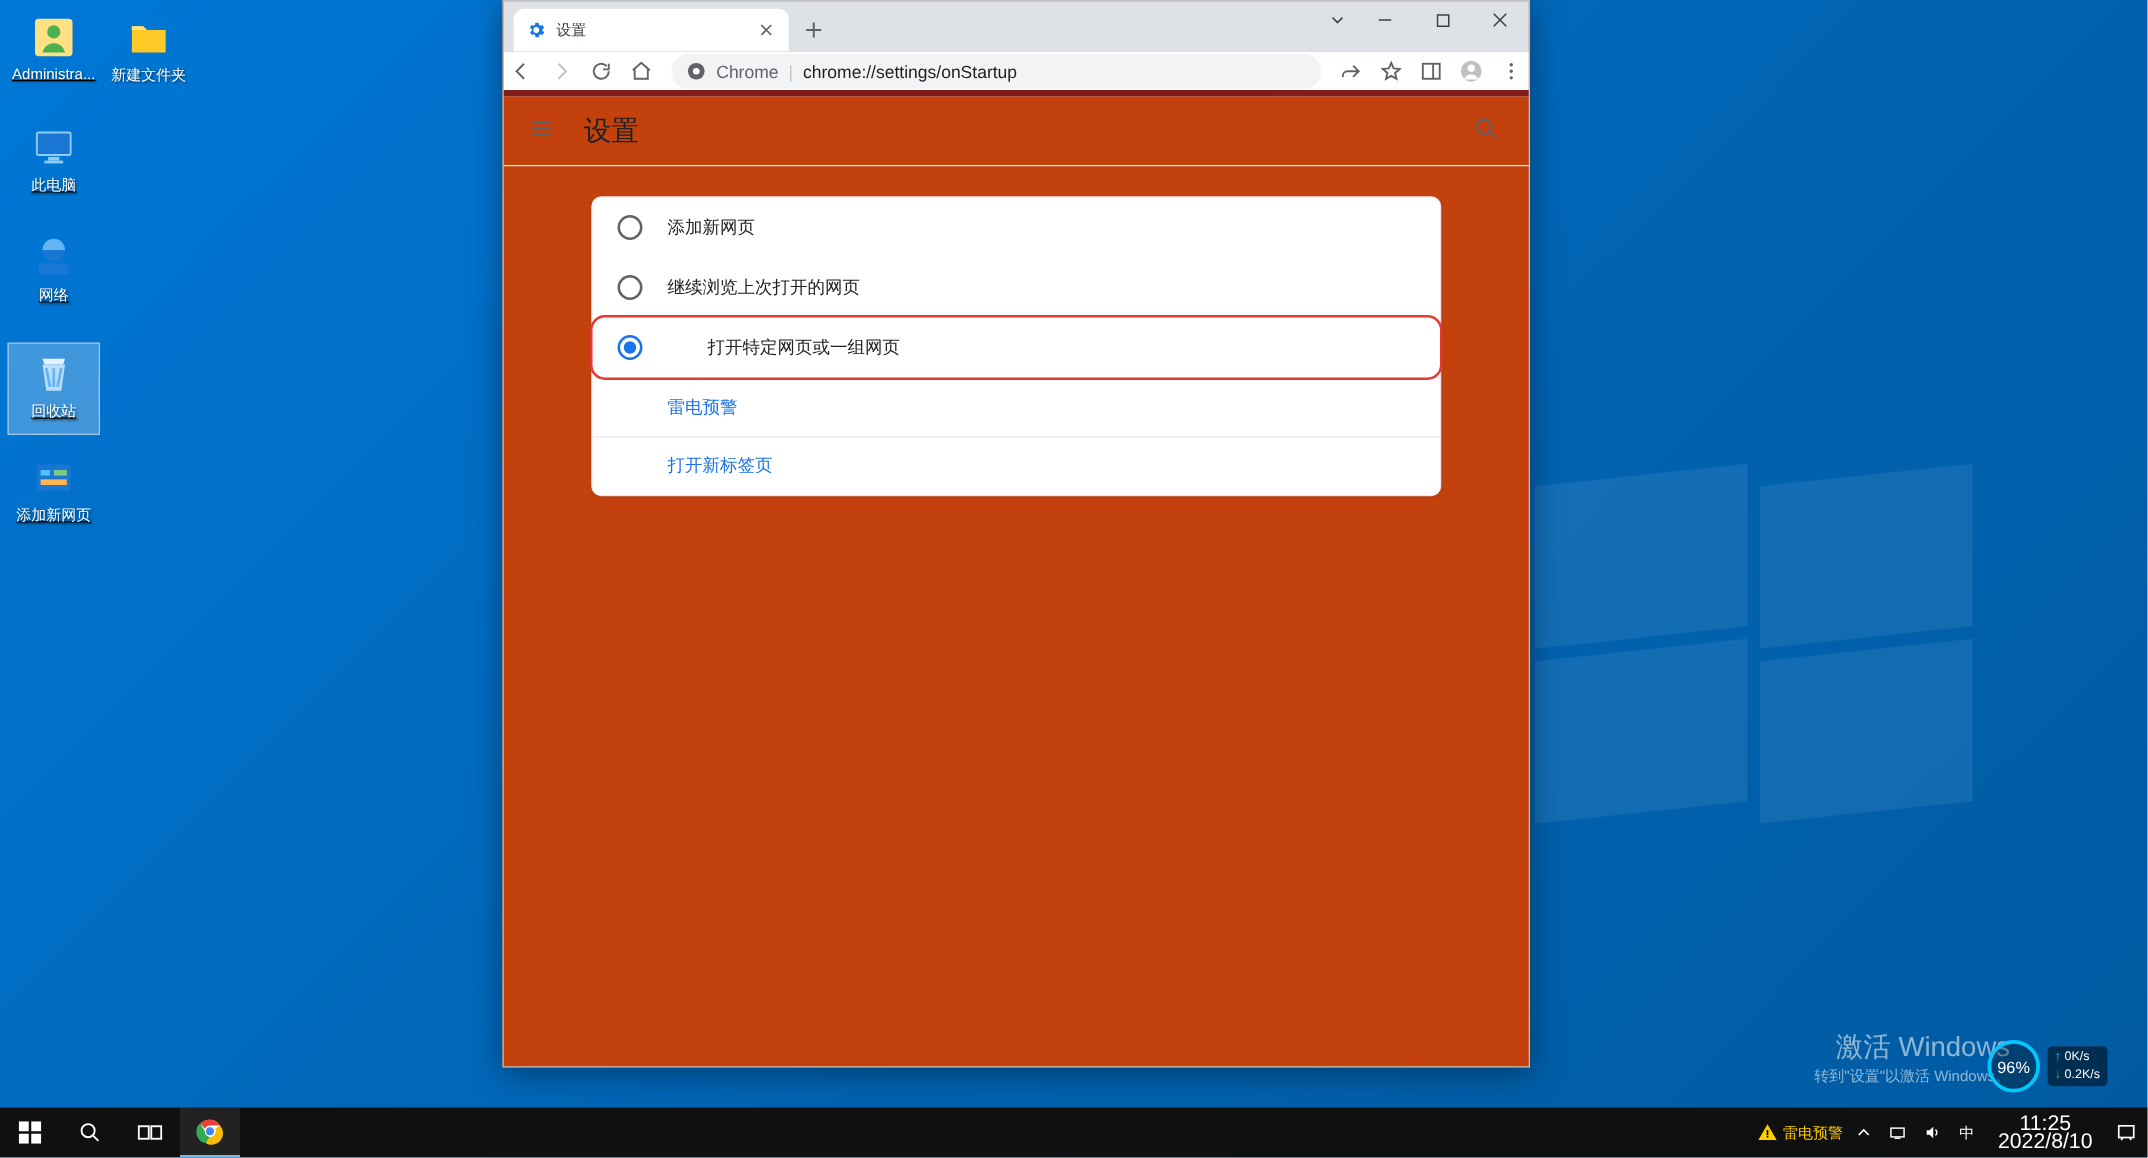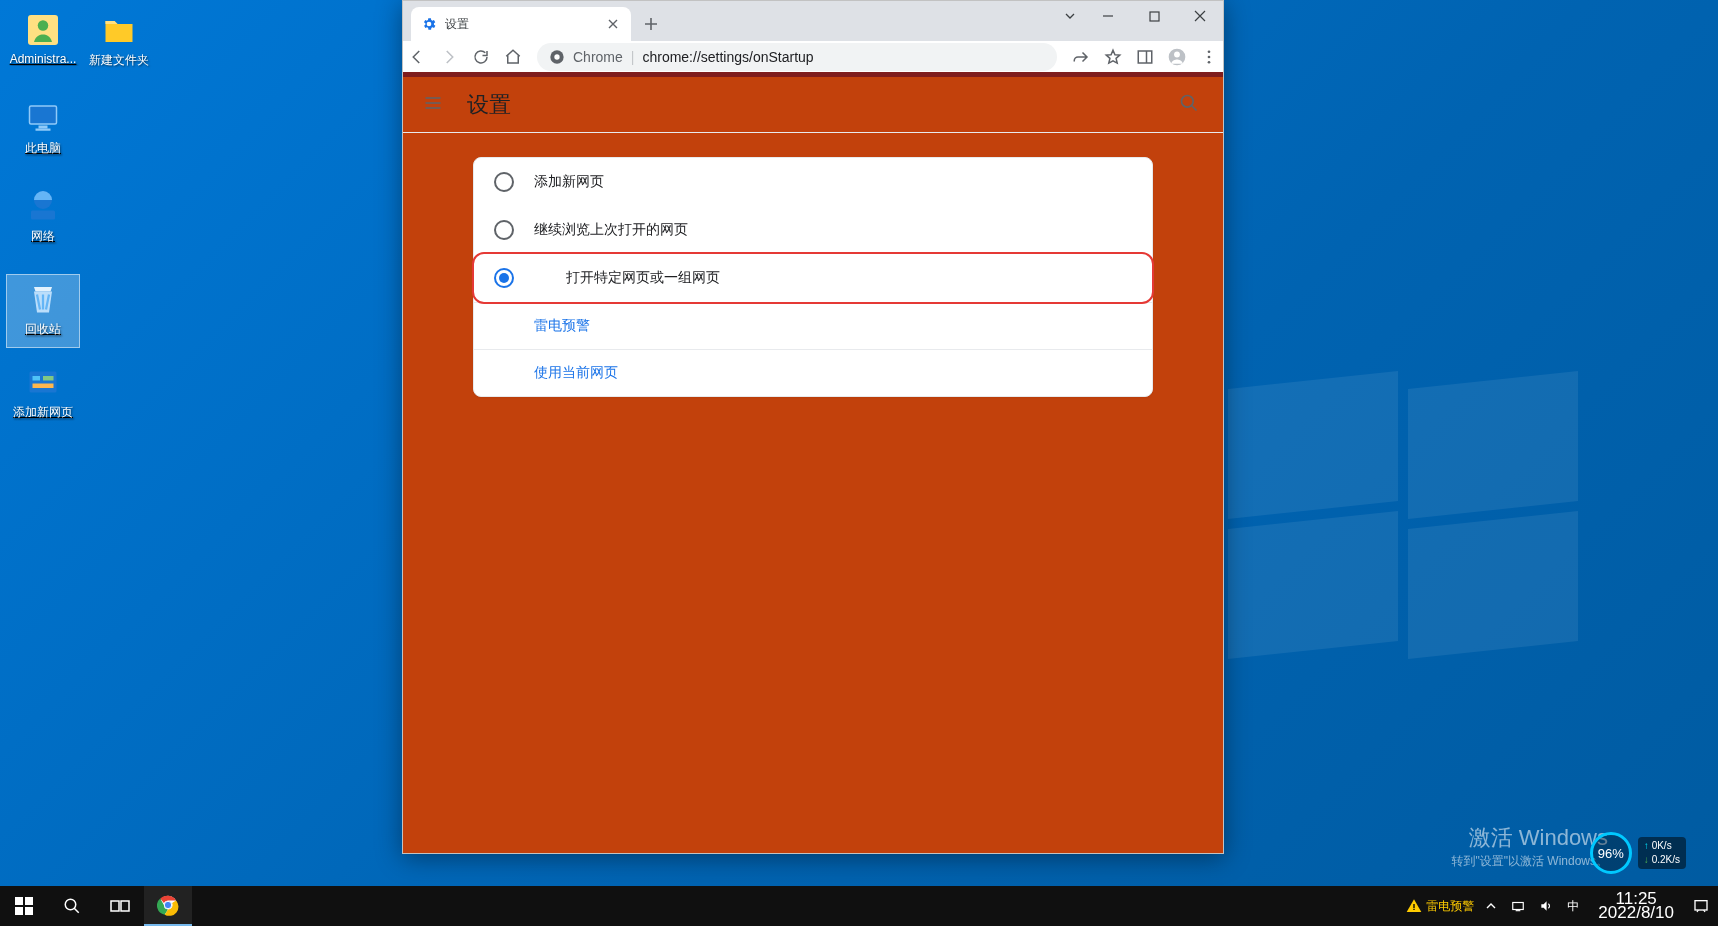--- a/index.html
+++ b/index.html
@@ -289,21 +289,21 @@
         </div>
         <div class="radio-row">
           <span class="r"></span>
           <span class="t">继续浏览上次打开的网页</span>
         </div>
         <div class="radio-row sel hl">
           <span class="r"></span>
           <span class="t">打开特定网页或一组网页</span>
         </div>
         <div class="link-row">雷电预警</div>
-        <div class="link-row">使用当前网页</div>
+        <div class="link-row">打开新标签页</div>
       </div>
   </div>
 </div>
 
 <div class="watermark">
   <div class="l1">激活 Windows</div>
   <div class="l2">转到"设置"以激活 Windows。</div>
 </div>
 
 <div class="netmon">

